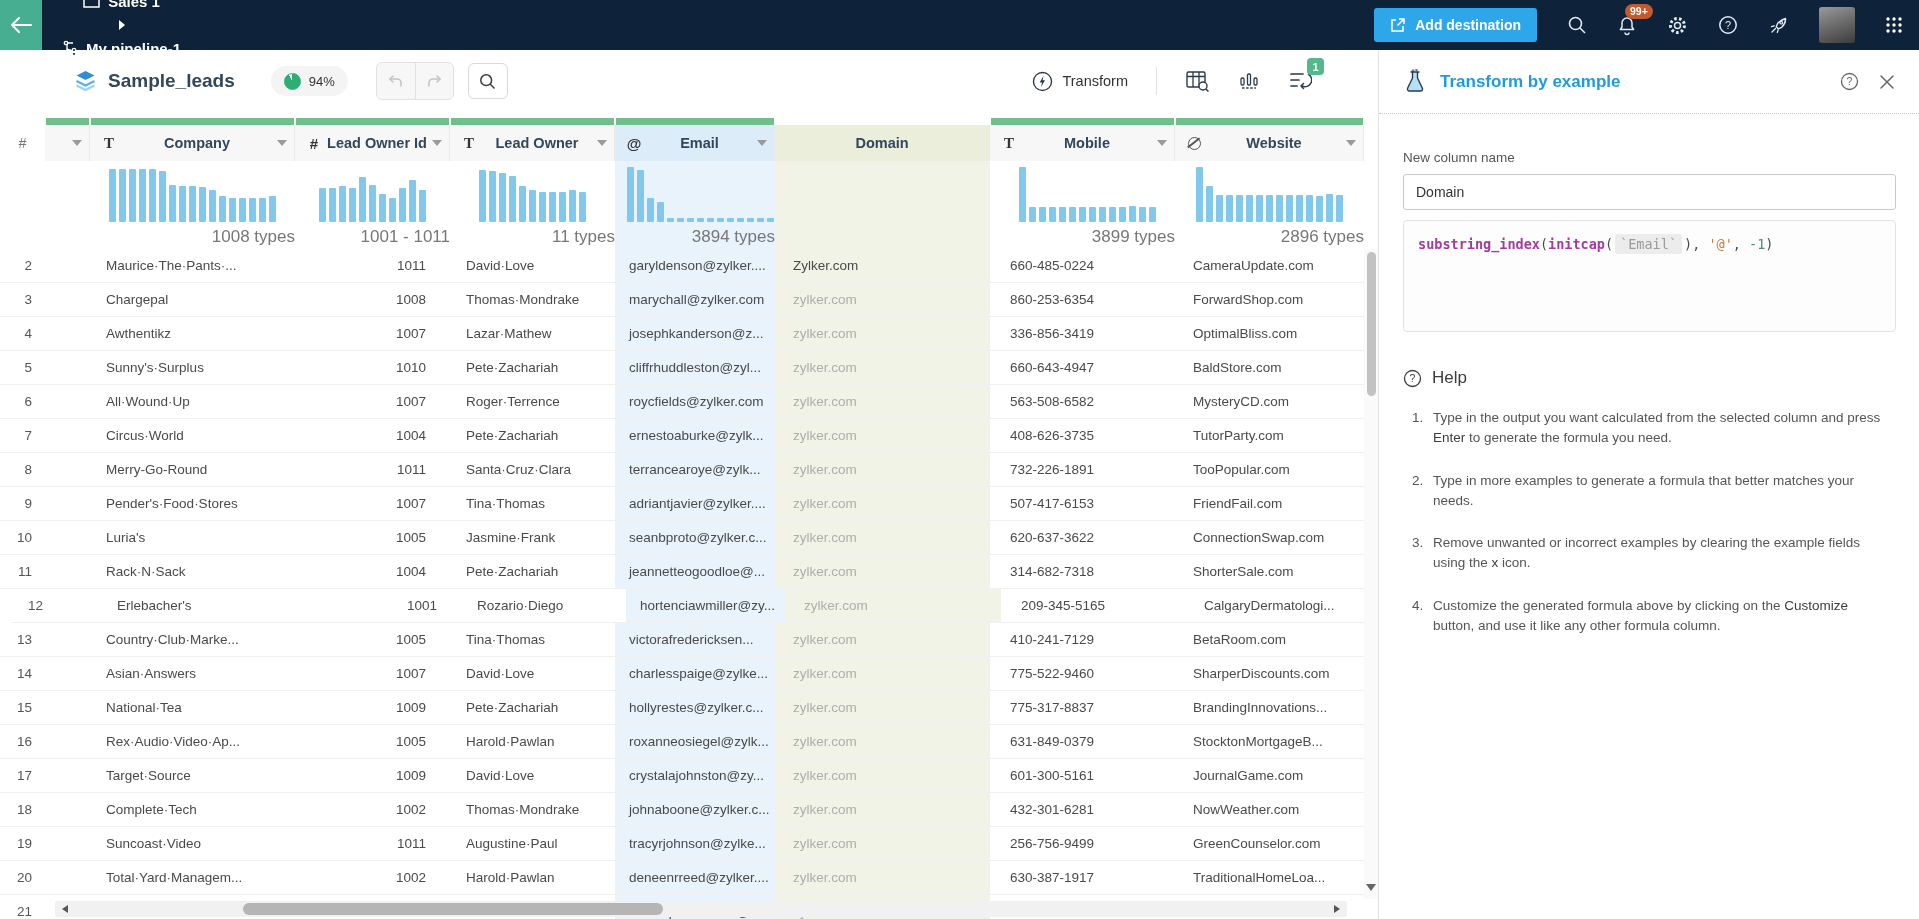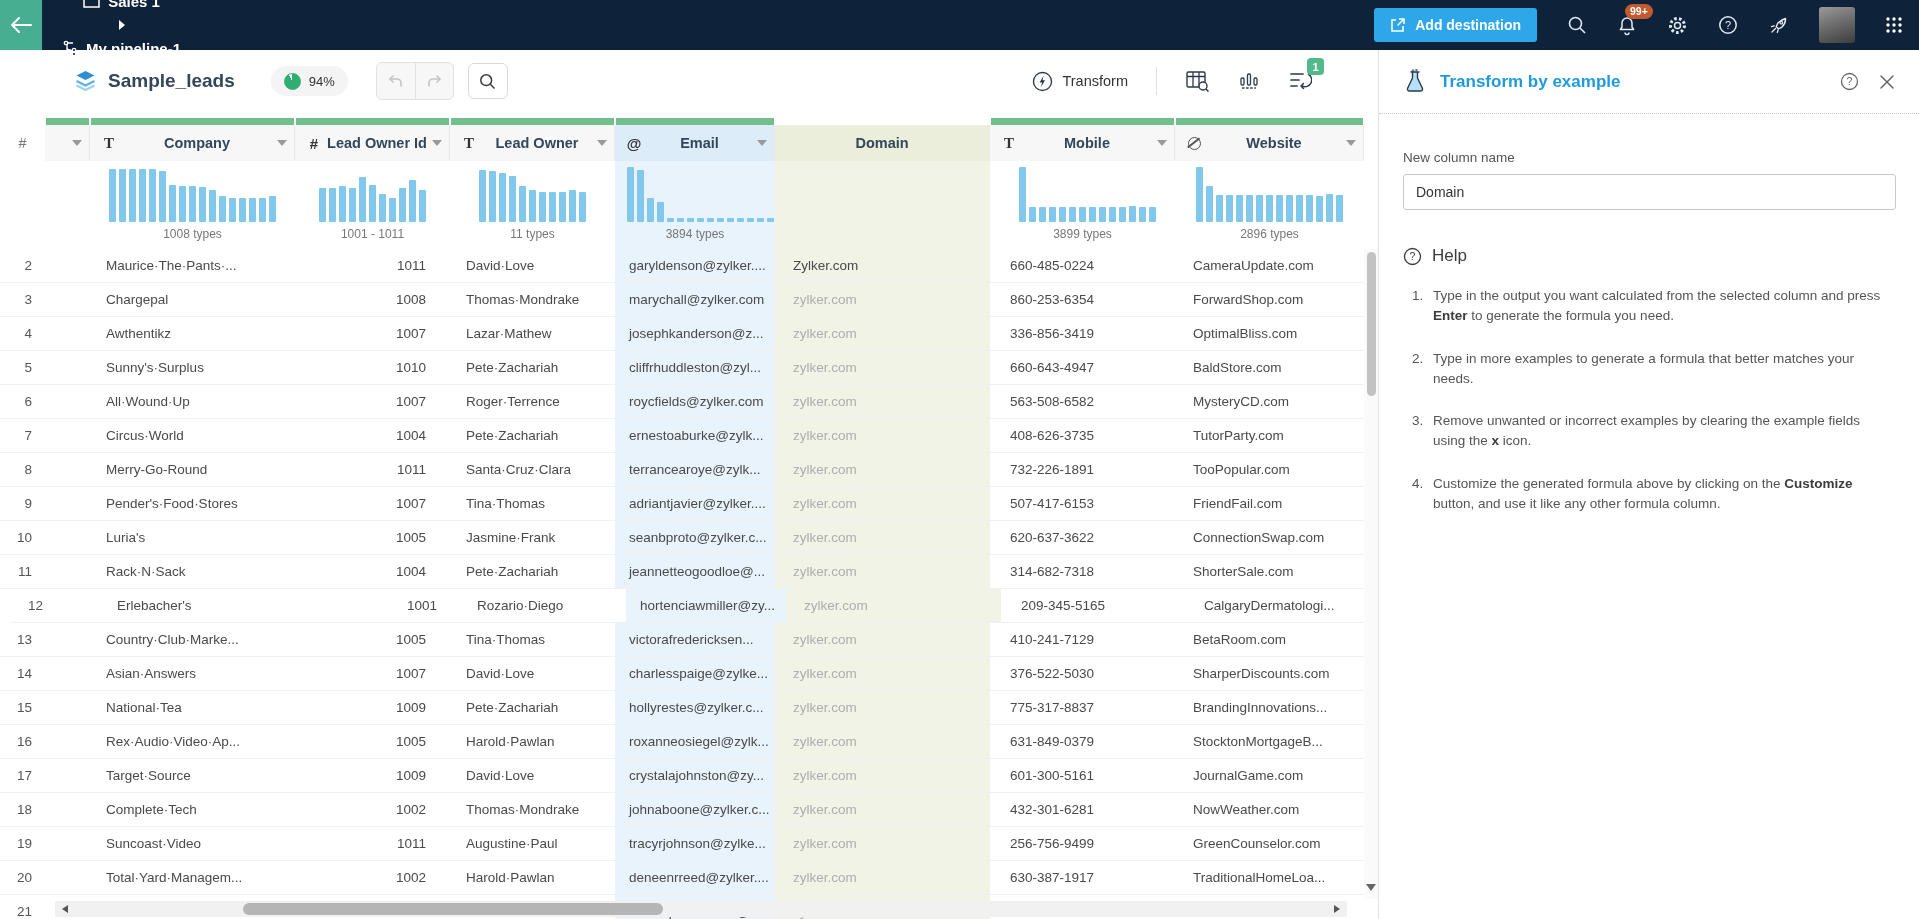--- a/index.html
+++ b/index.html
@@ -52,21 +52,21 @@
   .t-url-shape::after { content:''; position:absolute; left:-3px; top:4.5px; width:15px; height:1.5px; background:#555; transform:rotate(-38deg); }
   .hlabel { flex:1; text-align:center; font-size:14.5px; color:#33475b; font-weight:bold; white-space:nowrap; overflow:hidden; }
   .hlabel.gut { color:#777; font-weight:normal; }
   .caret { width:0; height:0; border-left:5px solid transparent; border-right:5px solid transparent; border-top:6px solid #9a9a9a; margin-left:4px; flex:0 0 auto; }
   .hist-row { height:66px; }
   .histcell { display:flex; align-items:flex-end; justify-content:center; gap:3px; padding-bottom:5px; background:#fff; }
   .histcell.st-selected { background:#e8f3fc; }
   .histcell.st-preview { background:#f0f3e5; }
   .bar { width:7px; background:#82c7ec; border-radius:1px; }
   .stats-row { height:22px; }
-  .statcell { font-size:12px; color:#777; text-align:center; background:#fff; white-space:nowrap; overflow:hidden; }
+  .statcell { font-size:17px; color:#777; text-align:right; background:#fff; white-space:nowrap; overflow:hidden; }
   .statcell.st-selected { background:#e8f3fc; }
   .statcell.st-preview { background:#f0f3e5; }
   .body-row { height:34px; }
   .bcell { display:flex; align-items:center; font-size:13.5px; color:#4a4a4a; white-space:nowrap; overflow:hidden; border-bottom:1px solid #f0f0f0; background:#fff; padding-left:16px; cursor:default; }
   .bcell.col-rownum { justify-content:flex-end; padding:0 13px 0 0; color:#555; }
   .bcell.col-selector { padding:0; }
   .bcell.col-lead_owner_id { justify-content:flex-end; padding:0 24px 0 0; }
   .bcell.col-email { background:#e8f3fc; padding-left:14px; }
   .bcell.col-domain { background:#f0f3e5; color:#aeaeae; padding-left:18px; }
   .bcell.col-domain.example { color:#4a4a4a; }
@@ -95,21 +95,21 @@
   .formula-box { margin-top:10px; width:493px; height:112px; border:1px solid #e2e2e2; border-radius:4px; background:#fdfdfd; padding:13px 14px; font-family:"DejaVu Sans Mono", monospace; font-size:13.5px; line-height:1.6; cursor:text; }
   .tk-fn { color:#a6399f; font-weight:bold; }
   .tk-col { background:#ececec; color:#9a9a9a; border-radius:2px; padding:2px 5px; margin:0 2px; }
   .tk-str { color:#bf7e38; }
   .tk-num { color:#42916c; }
   .tk-p { color:#4a4a4a; }
   .help-head { display:flex; align-items:center; gap:10px; margin-top:36px; }
   .help-title { font-size:17px; color:#3c3c3c; }
   ol.help-list { margin:20px 0 0 0; padding-left:24px; width:490px; }
   ol.help-list li { margin-bottom:22px; font-size:13.5px; color:#555; line-height:1.5; padding-left:6px; }
-  .hb { font-weight:bold; color:#3c3c3c; }
+  .hb { font-weight:normal; color:#3c3c3c; }
   .panel-footer { position:absolute; bottom:0; left:0; width:100%; border-top:1px solid #e8e8e8; padding:13px 14px; display:flex; align-items:center; gap:13px; background:#fff; }
   .btn-cancel { width:100px; height:37px; background:#fff; border:1px solid #c9c9c9; border-radius:3px; font-size:14px; color:#444; display:flex; align-items:center; justify-content:center; cursor:pointer; }
   .btn-apply { width:112px; height:37px; background:#2ba9ec; border:none; border-radius:3px; font-size:14px; font-weight:bold; color:#fff; display:flex; align-items:center; justify-content:center; cursor:pointer; }
 </style>
 </head>
 <body>
 
 <div class="app">
 
   <div class="navbar">
@@ -567,21 +567,21 @@
           <div class="bcell col-website">BetaRoom.com</div>
         </div>
         <div class="grid-row body-row" style="grid-template-columns: 45px 45px 205px 155px 165px 160px 215px 185px 189px;">
           <div class="bcell col-rownum">14</div>
           <div class="bcell col-selector"></div>
           <div class="bcell col-company">Asian·Answers</div>
           <div class="bcell col-lead_owner_id">1007</div>
           <div class="bcell col-lead_owner">David·Love</div>
           <div class="bcell col-email">charlesspaige@zylke...</div>
           <div class="bcell col-domain">zylker.com</div>
-          <div class="bcell col-mobile">376-522-5030</div>
+          <div class="bcell col-mobile">775-522-9460</div>
           <div class="bcell col-website">SharperDiscounts.com</div>
         </div>
         <div class="grid-row body-row" style="grid-template-columns: 45px 45px 205px 155px 165px 160px 215px 185px 189px;">
           <div class="bcell col-rownum">15</div>
           <div class="bcell col-selector"></div>
           <div class="bcell col-company">National·Tea</div>
           <div class="bcell col-lead_owner_id">1009</div>
           <div class="bcell col-lead_owner">Pete·Zachariah</div>
           <div class="bcell col-email">hollyrestes@zylker.c...</div>
           <div class="bcell col-domain">zylker.com</div>
@@ -682,20 +682,21 @@
             <text x="9.5" y="13.4" font-size="10.5" fill="#666" text-anchor="middle" font-family="Liberation Sans, sans-serif">?</text>
           </svg>
         <svg width="16" height="16" viewBox="0 0 16 16">
             <path d="M2 2l12 12M14 2 2 14" stroke="#666" stroke-width="1.5" stroke-linecap="round"></path>
           </svg>
       </div>
     </div>
     <div class="panel-body">
       <div class="field-label" style="margin-top:14px">New column name</div>
       <input class="ncn-input" value="Domain" style="">
+      <div class="formula-box" id="formulaBox"><span class="tk-fn">substring_index</span><span class="tk-p">(</span><span class="tk-fn">initcap</span><span class="tk-p">(</span><span class="tk-col">`Email`</span><span class="tk-p">)</span><span class="tk-p">, </span><span class="tk-str">'@'</span><span class="tk-p">, </span><span class="tk-num">-1</span><span class="tk-p">)</span></div>
       <div class="help-head">
         <svg width="19" height="19" viewBox="0 0 19 19">
             <circle cx="9.5" cy="9.5" r="8" stroke="#3c3c3c" stroke-width="1.3" fill="none"></circle>
             <text x="9.5" y="13.4" font-size="10.5" fill="#3c3c3c" text-anchor="middle" font-family="Liberation Sans, sans-serif">?</text>
           </svg>
         <span class="help-title">Help</span>
       </div>
       <ol class="help-list" id="helpList">
           <li><span>Type in the output you want calculated from the selected column and press </span><span class="hb">Enter</span><span> to generate the formula you need.</span></li>
           <li><span>Type in more examples to generate a formula that better matches your needs.</span></li>

